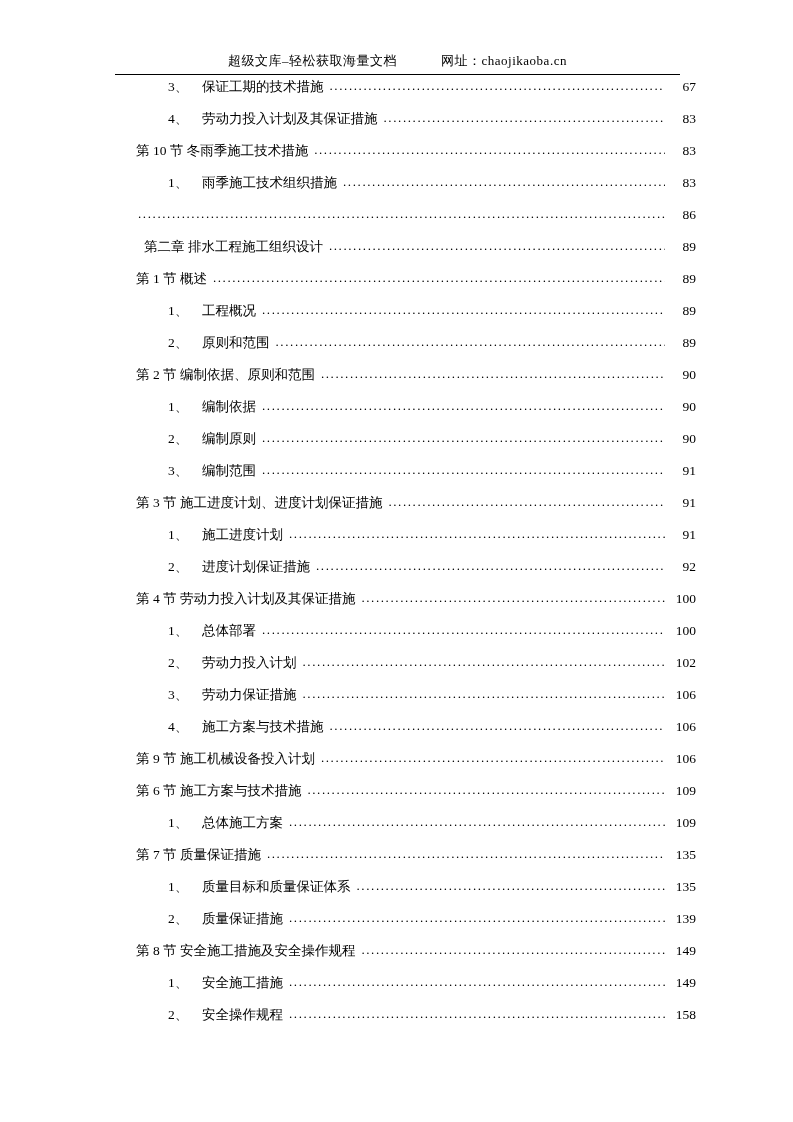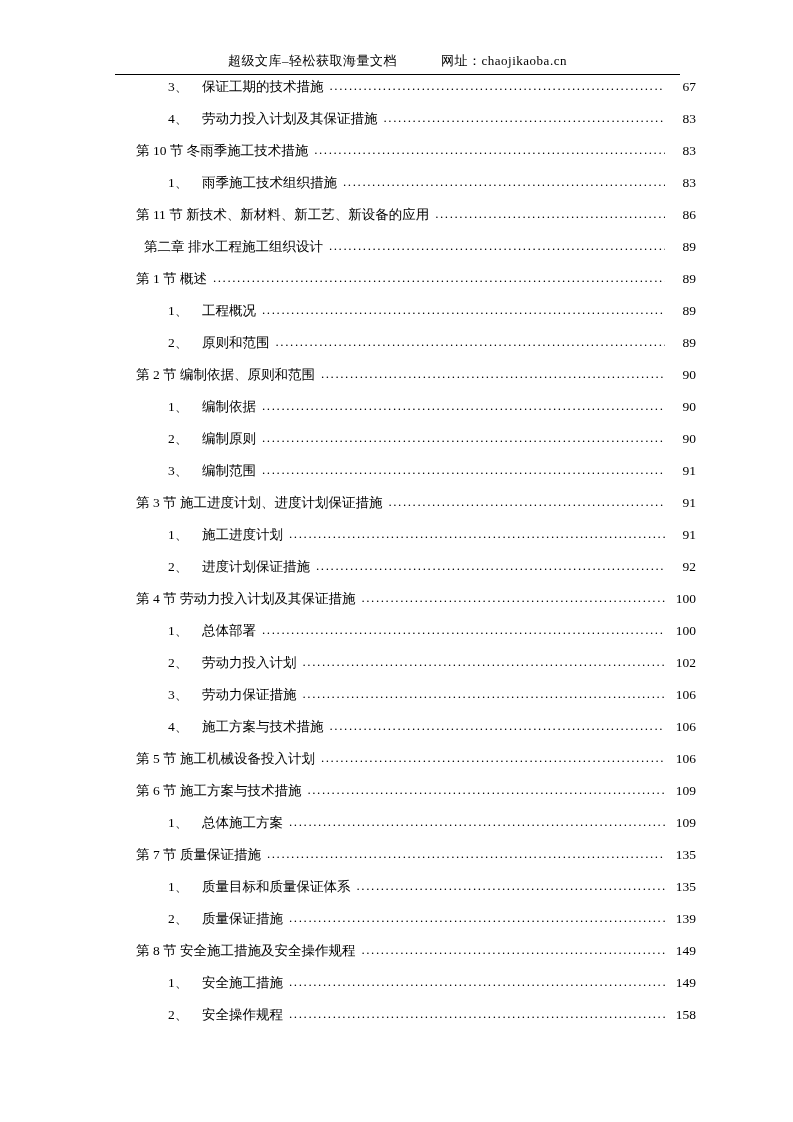--- a/index.html
+++ b/index.html
@@ -119,21 +119,20 @@
         <span class="label"><span class="num">第 10 节</span><span class="txt"> 冬雨季施工技术措施</span></span>
         <span class="dots">........................................................................................................................................................................................................</span>
         <span class="page-num">83</span>
       </div>
       <div class="toc-entry lvl-item">
         <span class="label"><span class="num">1、</span><span class="txt">雨季施工技术组织措施</span></span>
         <span class="dots">........................................................................................................................................................................................................</span>
         <span class="page-num">83</span>
       </div>
       <div class="toc-entry lvl-section">
-        <span class="label"><span class="num">第 11 节</span><span class="txt"> 新技术、新材料、新工艺、新设备的应用</span></span>
         <span class="dots">........................................................................................................................................................................................................</span>
         <span class="page-num">86</span>
       </div>
       <div class="toc-entry lvl-chapter">
         <span class="label"><span class="num">第二章</span><span class="txt"> 排水工程施工组织设计</span></span>
         <span class="dots">........................................................................................................................................................................................................</span>
         <span class="page-num">89</span>
       </div>
       <div class="toc-entry lvl-section">
         <span class="label"><span class="num">第 1 节</span><span class="txt"> 概述</span></span>
@@ -204,21 +203,21 @@
         <span class="label"><span class="num">3、</span><span class="txt">劳动力保证措施</span></span>
         <span class="dots">........................................................................................................................................................................................................</span>
         <span class="page-num">106</span>
       </div>
       <div class="toc-entry lvl-item">
         <span class="label"><span class="num">4、</span><span class="txt">施工方案与技术措施</span></span>
         <span class="dots">........................................................................................................................................................................................................</span>
         <span class="page-num">106</span>
       </div>
       <div class="toc-entry lvl-section">
-        <span class="label"><span class="num">第 5 节</span><span class="txt"> 施工机械设备投入计划</span></span>
+        <span class="label"><span class="num">第 9 节</span><span class="txt"> 施工机械设备投入计划</span></span>
         <span class="dots">........................................................................................................................................................................................................</span>
         <span class="page-num">106</span>
       </div>
       <div class="toc-entry lvl-section">
         <span class="label"><span class="num">第 6 节</span><span class="txt"> 施工方案与技术措施</span></span>
         <span class="dots">........................................................................................................................................................................................................</span>
         <span class="page-num">109</span>
       </div>
       <div class="toc-entry lvl-item">
         <span class="label"><span class="num">1、</span><span class="txt">总体施工方案</span></span>

